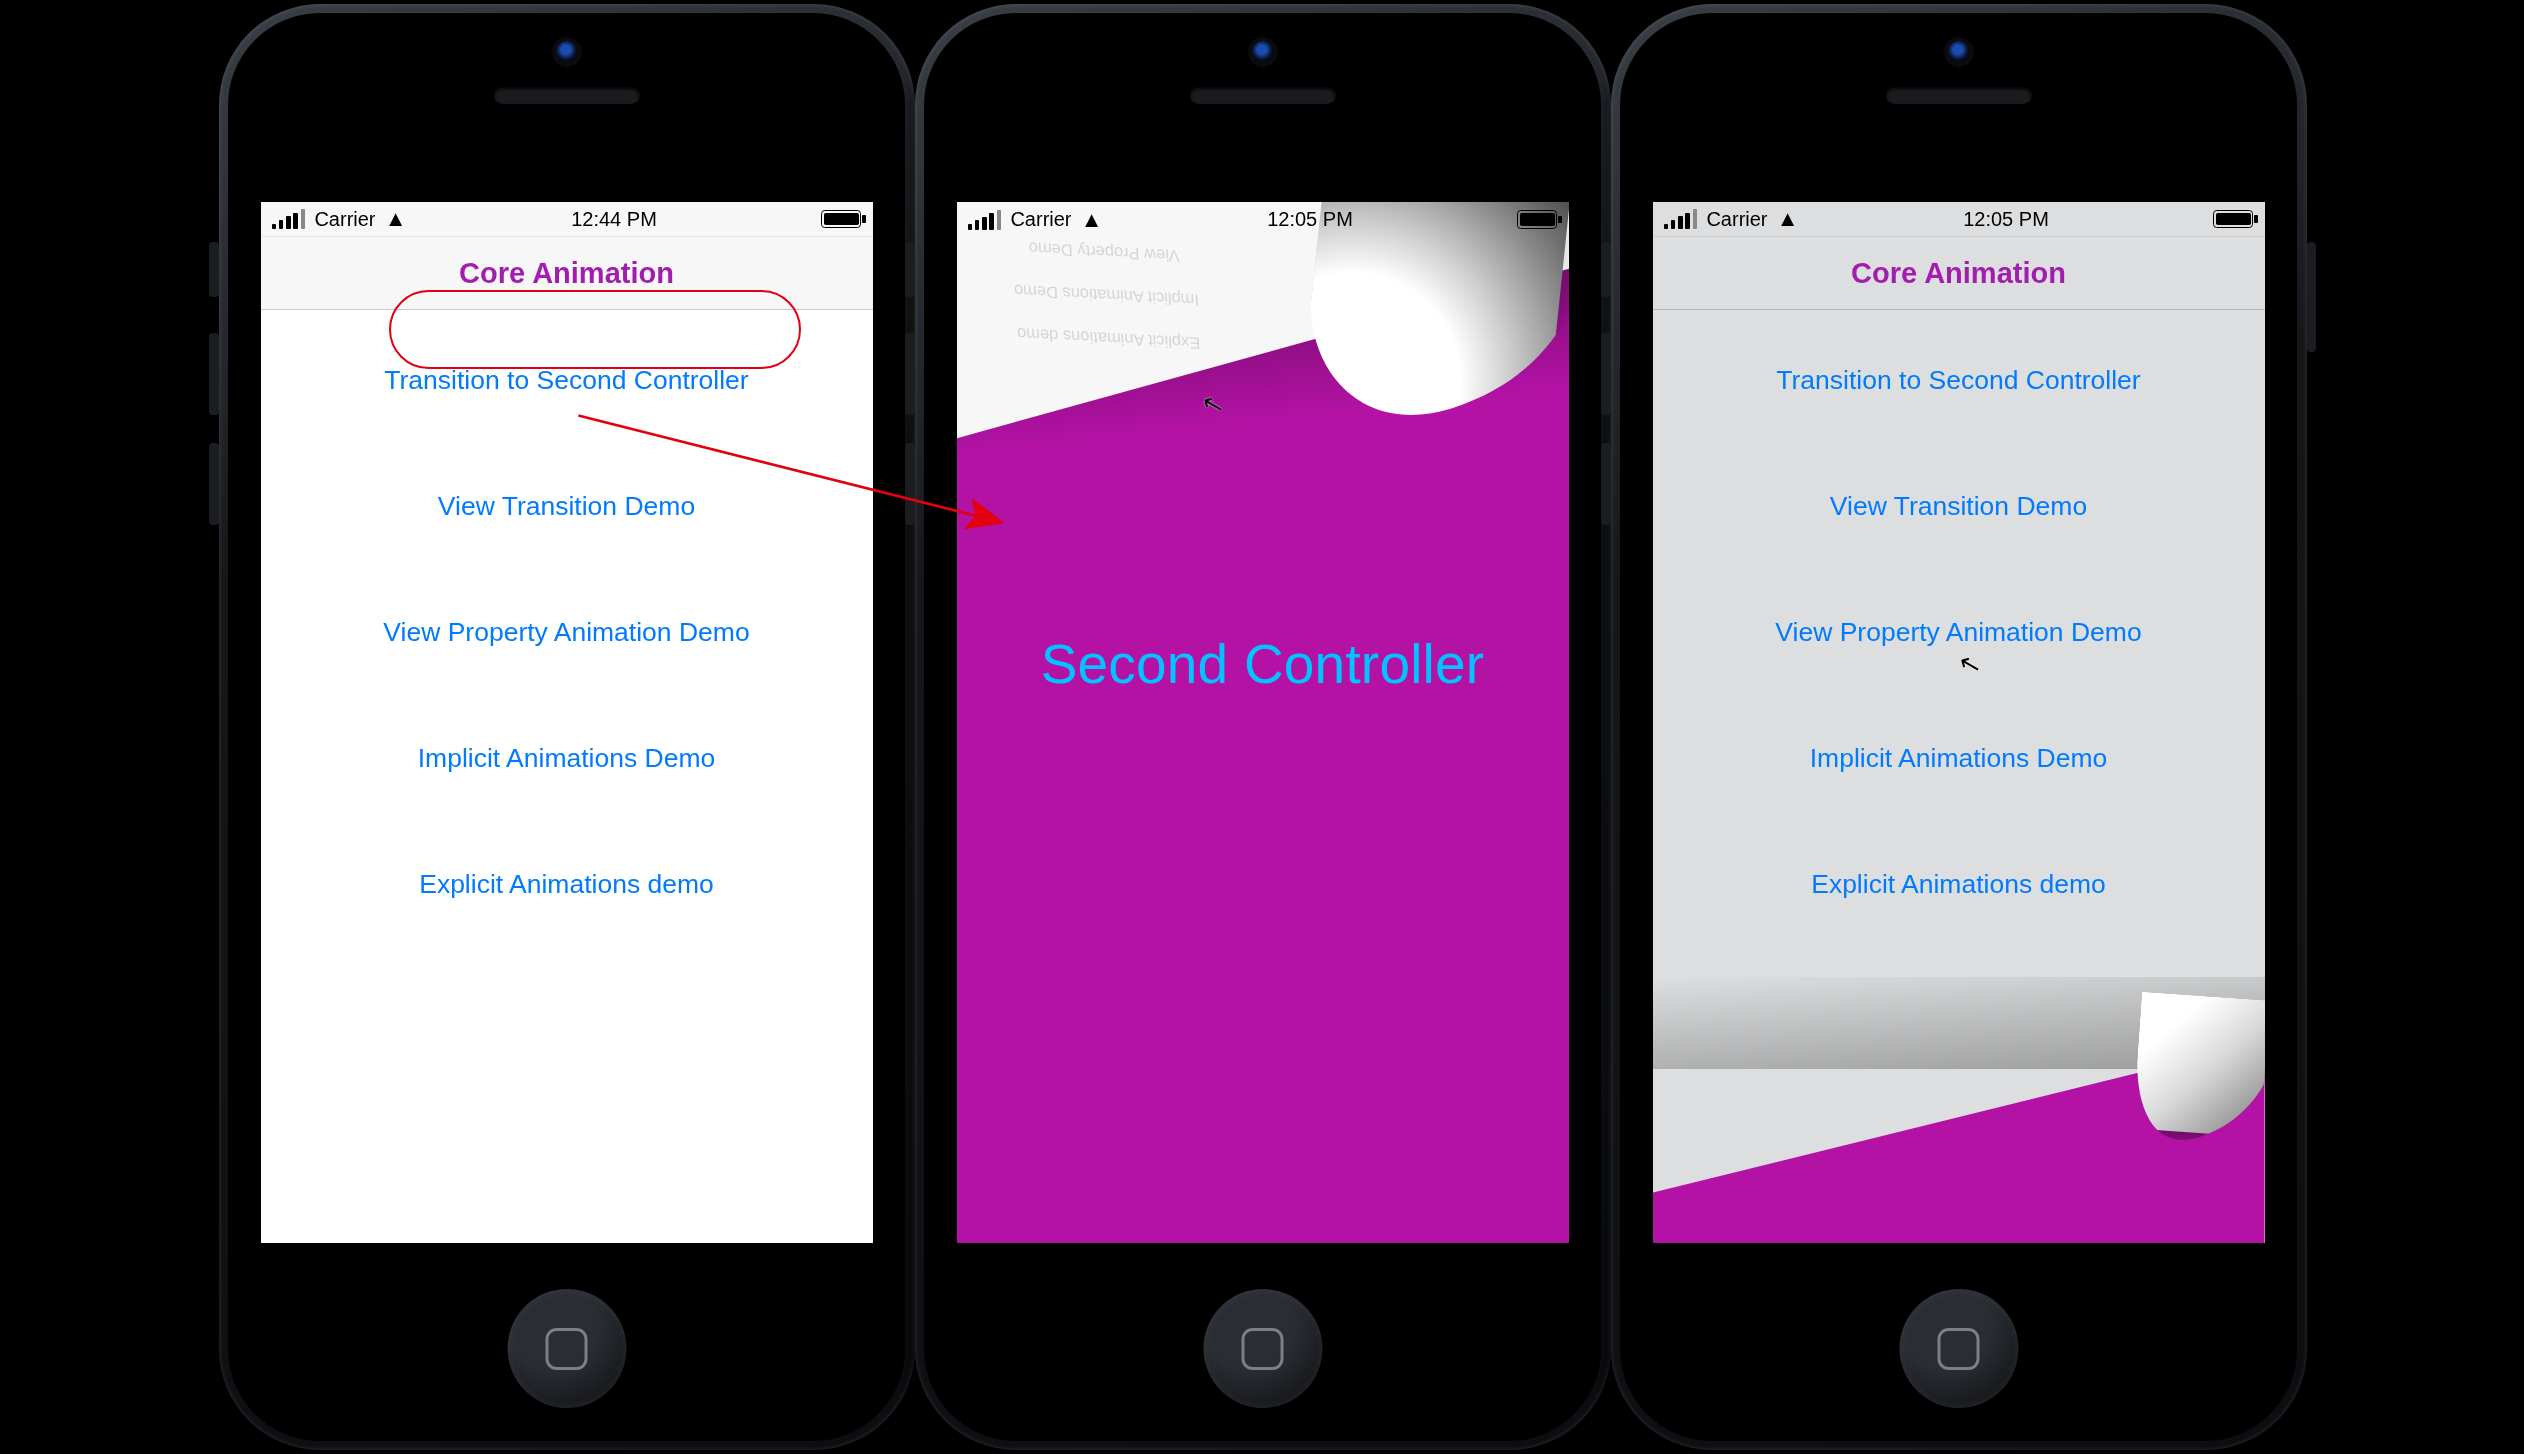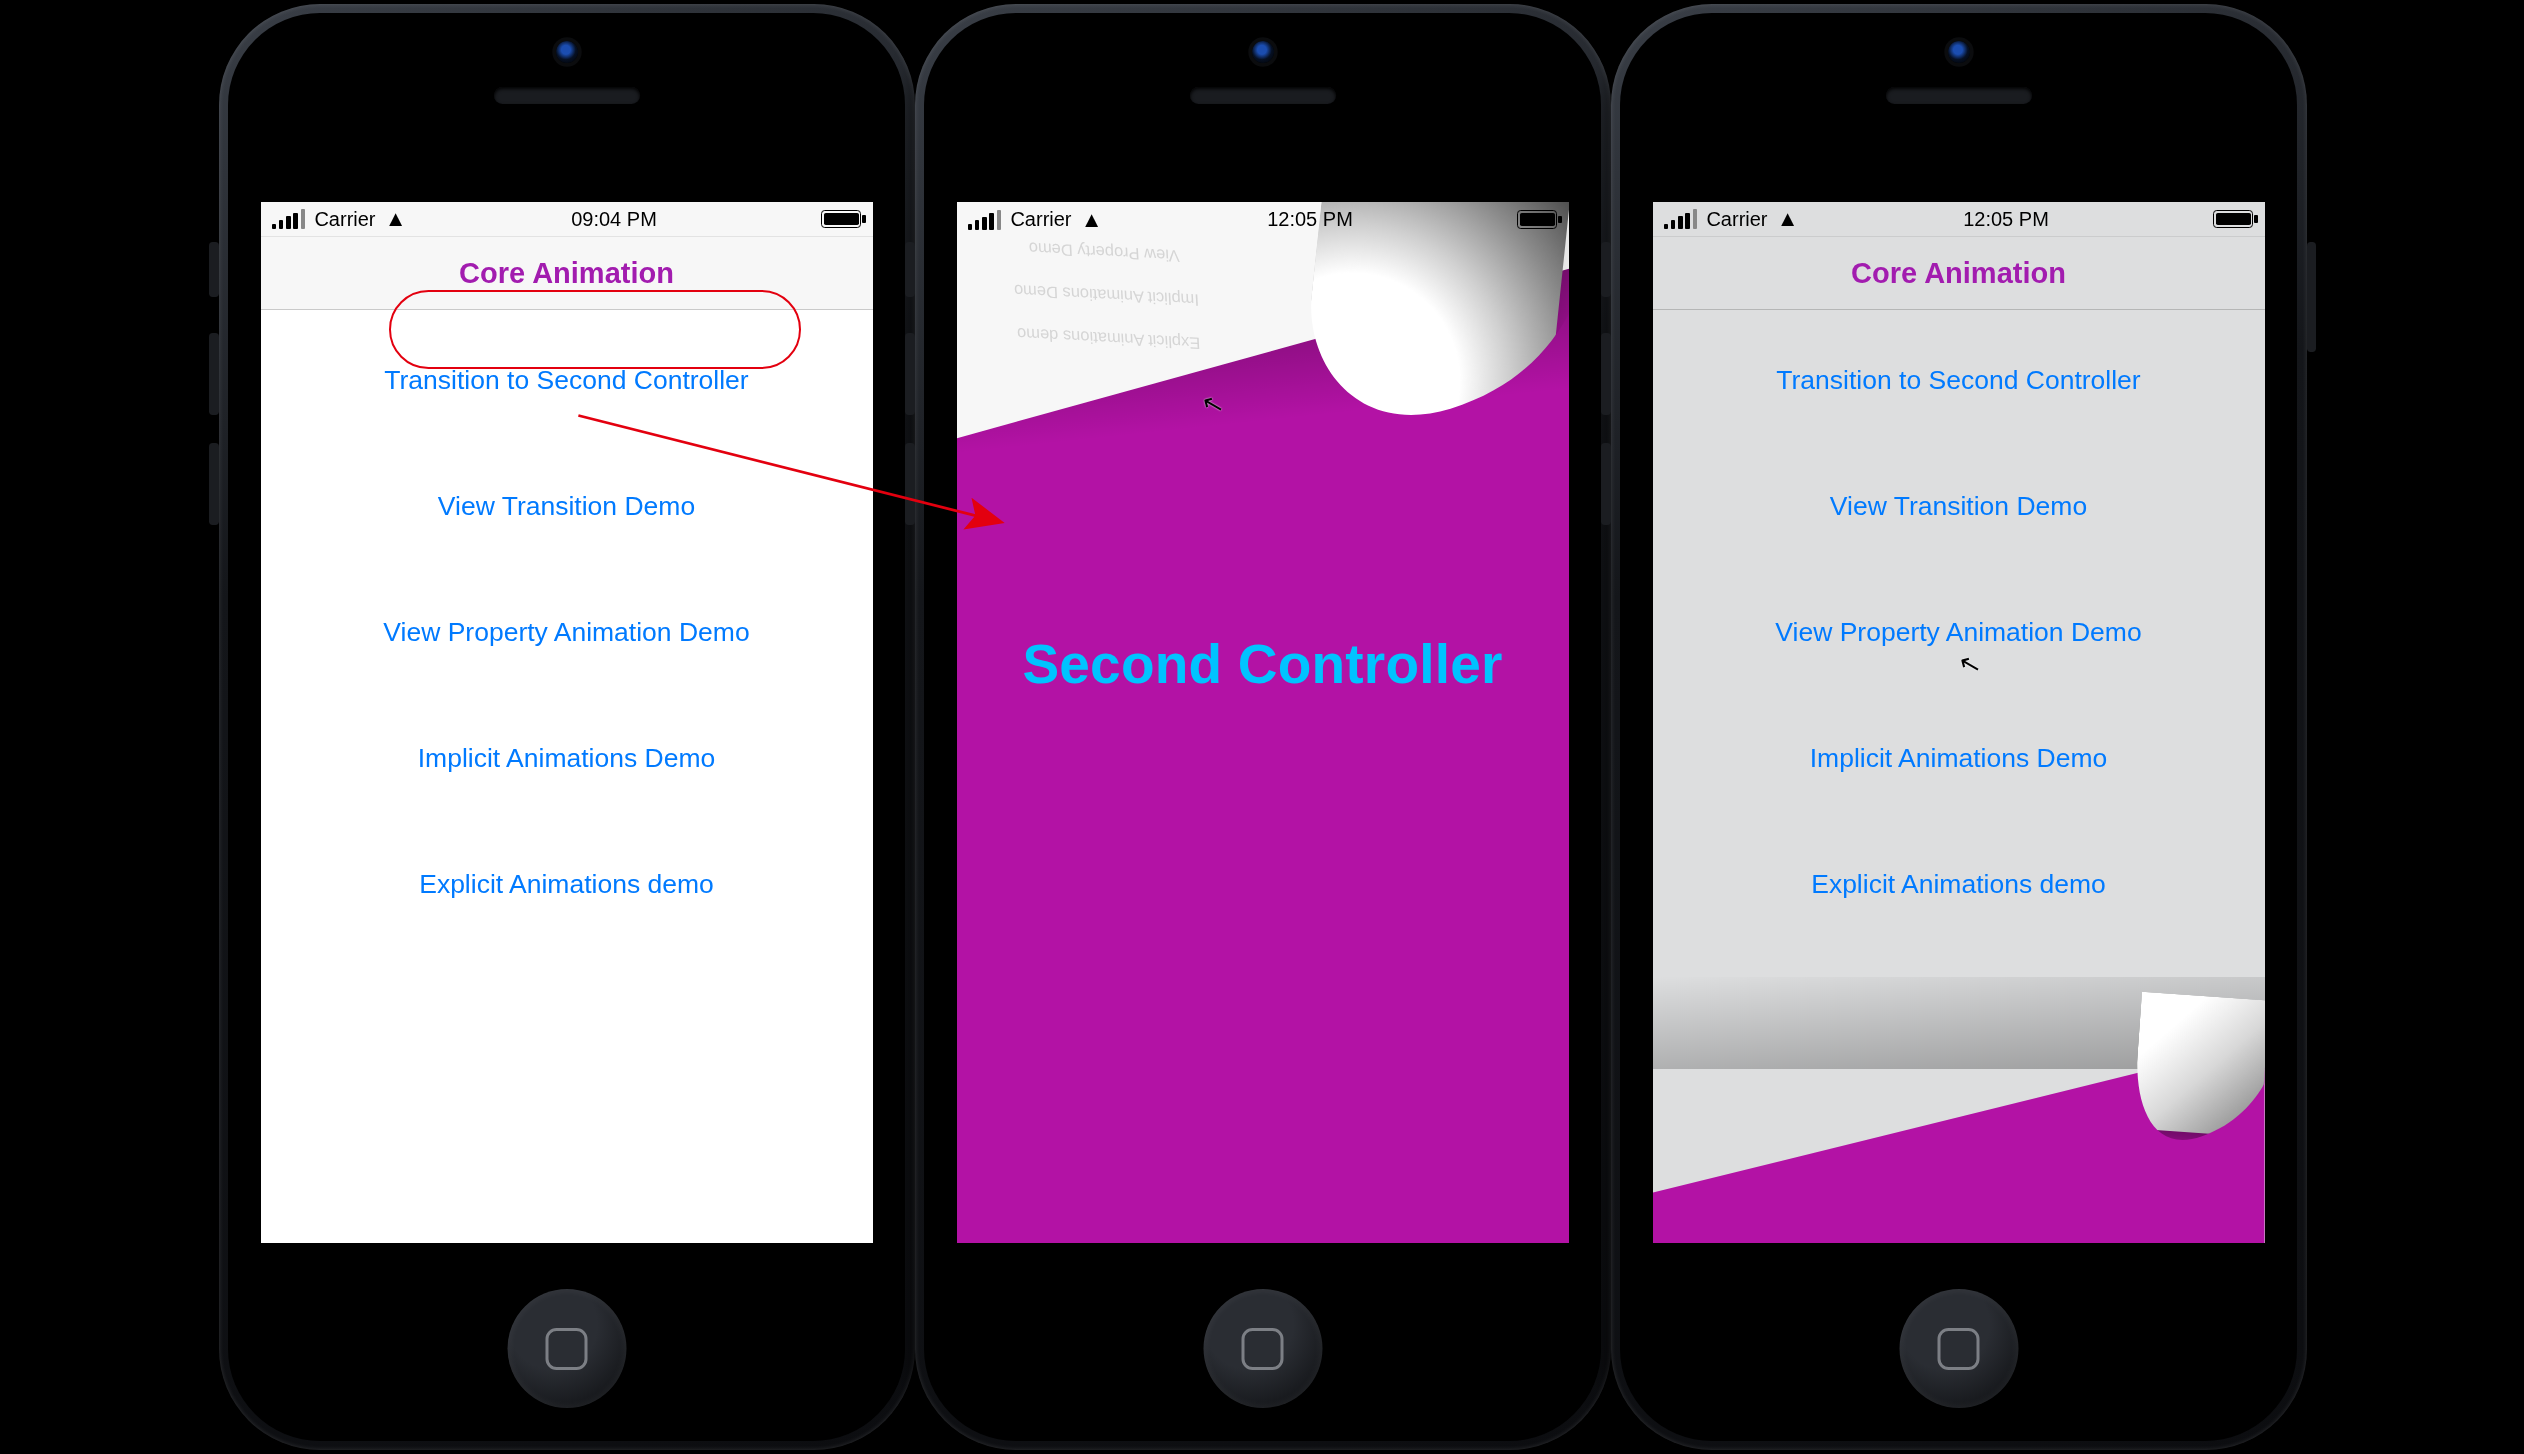--- a/index.html
+++ b/index.html
@@ -142,21 +142,21 @@
 
   
   .screen.magenta {
     background:#b312a5;
   }
   .sc-label {
     position:absolute;
     top:430px; left:0; right:0;
     text-align:center;
     font-size:55px;
-    font-weight:700;
+    font-weight:400;
     color:#00c3ff;
     letter-spacing:0.2px;
   }
   .curl-big {
     position:absolute; top:-1.8px; left:-1.8px; right:-1.8px; height:284px;
     overflow:visible; z-index:5;
   }
   .curl-front {
     position:absolute; inset:0;
     background:#f7f7f7;
@@ -242,21 +242,21 @@
           <div class="sig-bars">
               <span></span>
               <span></span>
               <span></span>
               <span></span>
               <span></span>
             </div>
           <span>Carrier</span>
           <span class="wifi-icon">▲</span>
         </div>
-        <span>09:04 PM</span>
+        <span>12:44 PM</span>
         <div class="battery">
             <div></div>
           </div>
       </div>
       <div class="navbar">
         <span>Core Animation</span>
       </div>
       <div class="list" style="position:relative;">
         <div class="callout-oval" style="top:-20px; left:128px; width:412px; height:79px;"></div>
         <button>Transition to Second Controller</button>

